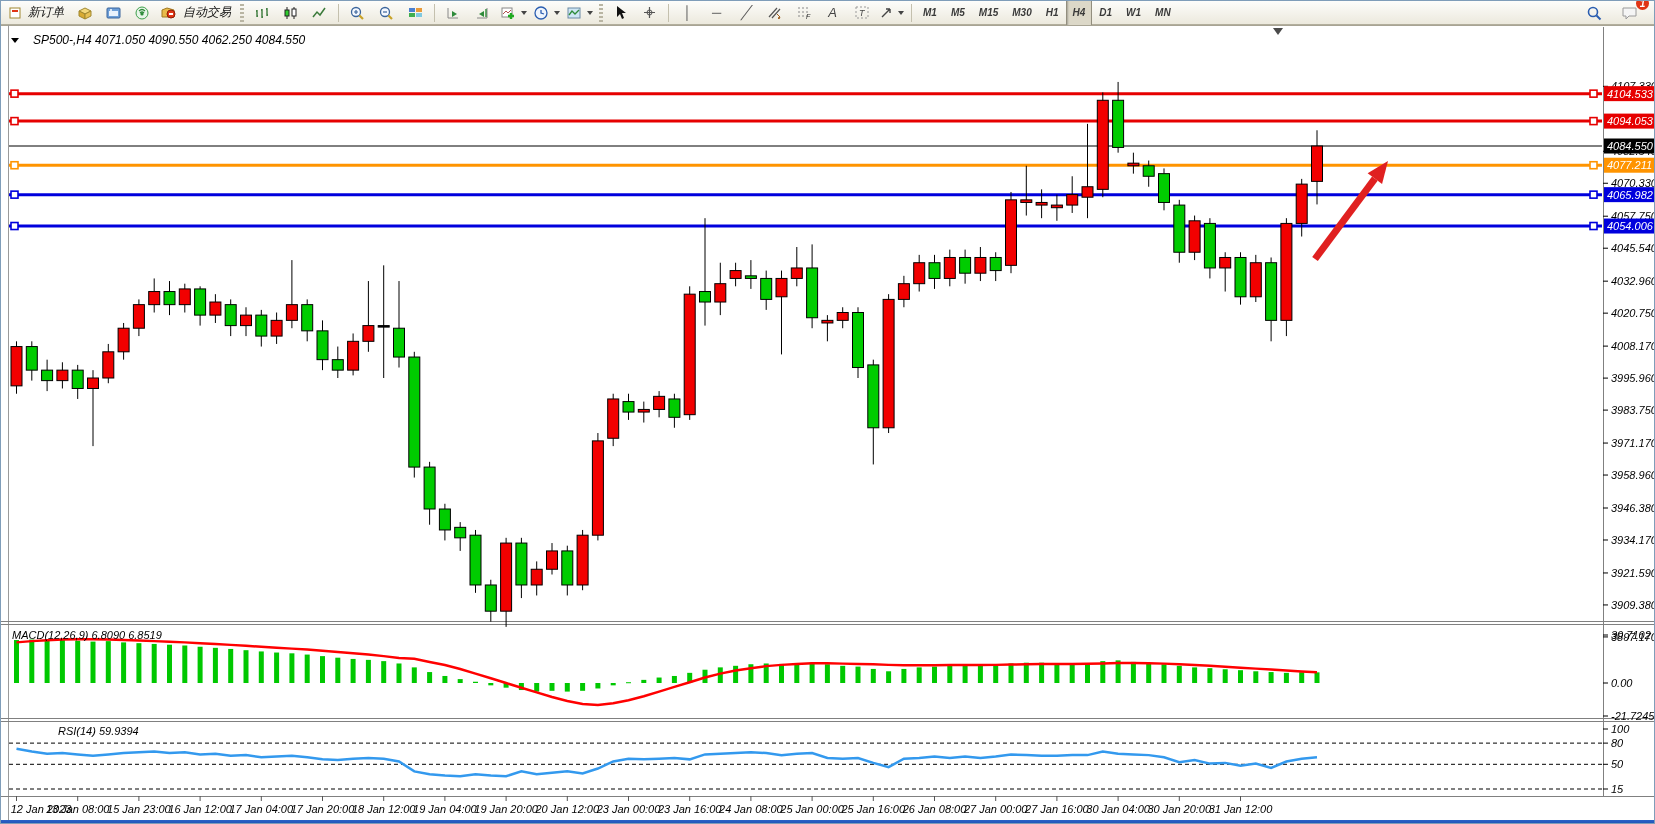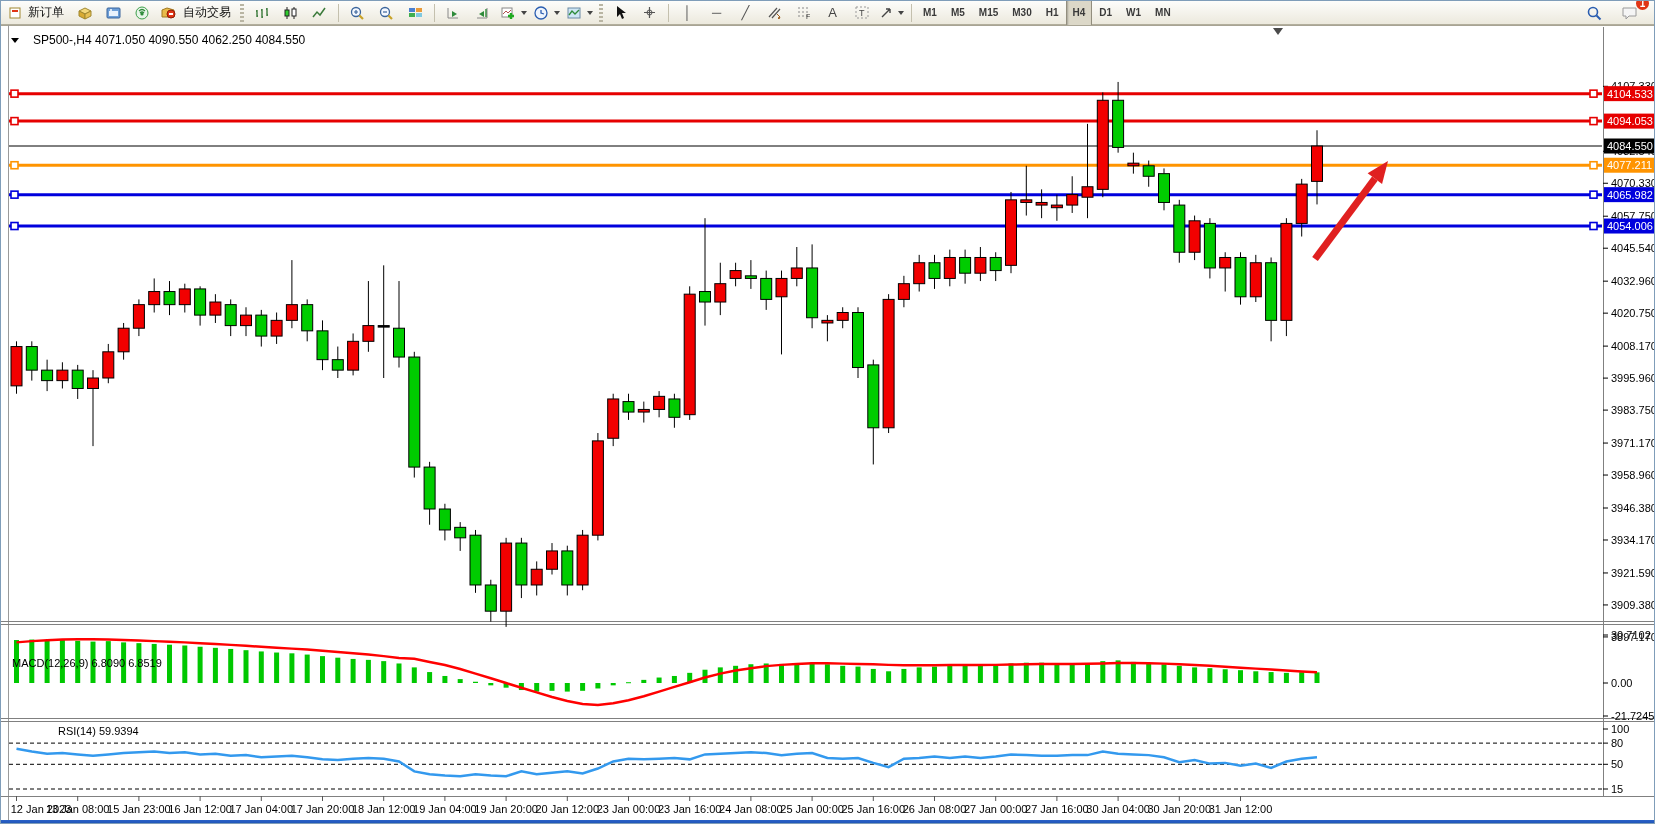--- a/index.html
+++ b/index.html
@@ -1,36 +1,36 @@
 <!DOCTYPE html>
 <html><head>
 <meta charset="utf-8">
 <style>
   html,body{margin:0;padding:0;background:#d8d5c8;font-family:"Liberation Sans",sans-serif;}
-  #app{position:relative;width:1655px;height:824px;background:#fff;overflow:hidden;border:1px solid #7f9db9;box-sizing:border-box;}
+  #app{position:relative;width:1655px;height:824px;background:#fff;overflow:hidden;border:1px solid #7f9db9;box-sizing:border-box;font-style:italic;}
   
   #toolbar{position:absolute;left:0;top:0;width:1655px;height:24px;display:flex;align-items:center;
     background:linear-gradient(#fdfdfb,#ece9dd);border-bottom:1px solid #b2ae9c;box-sizing:border-box;padding:0 4px;}
   .tbtn{height:21px;min-width:23px;display:flex;align-items:center;justify-content:center;gap:3px;
     border:1px solid transparent;border-radius:2px;padding:0 2px;color:#222;font-size:12px;cursor:default;}
   .tlabel{font-size:12px;color:#111;padding:0 3px;}
   .sep{width:1px;height:18px;background:#c4c0ae;margin:0 4px;}
   .grip{width:4px;height:18px;margin:0 3px;background:repeating-linear-gradient(#b9b5a3 0 2px,transparent 2px 4px);}
   .caret{width:0;height:0;border-left:3px solid transparent;border-right:3px solid transparent;border-top:4px solid #444;margin-left:1px;}
   .tf{height:19px;padding:16px 6px;font-size:10px;font-weight:bold;color:#3a3a3a;display:flex;align-items:center;
     border:1px solid transparent;border-radius:2px;}
   .tf.active{background:#dcd8c8;border:1px solid #928e7e;box-shadow:inset 1px 1px 2px rgba(0,0,0,.25);}
   #tb-right{margin-left:auto;display:flex;align-items:center;gap:6px;padding-right:8px;}
   #chat-badge{position:absolute;top:-5px;right:-6px;width:13px;height:13px;border-radius:50%;background:#e03515;
     color:#fff;font-size:10px;font-weight:bold;display:flex;align-items:center;justify-content:center;}
   .glyph{font-size:13px;color:#555;line-height:1;}
   
   #chartwrap{position:absolute;left:0;top:24px;width:1655px;height:800px;background:#fff;}
   #chart-title{position:absolute;left:10px;top:8px;font-size:12px;color:#000;display:flex;align-items:center;gap:14px;}
-  #macd-label{position:absolute;left:11px;top:604px;font-size:11px;color:#000;margin-top:28px;}
+  #macd-label{position:absolute;left:11px;top:604px;font-size:11px;color:#000;}
   #rsi-label{position:absolute;left:11px;top:700px;font-size:11px;color:#000;padding-left:46px;}
   .tri-down{width:0;height:0;border-left:4px solid transparent;border-right:4px solid transparent;border-top:5px solid #000;}
   svg text{font-family:"Liberation Sans",sans-serif;}
   #bottom-strip{position:absolute;left:0;top:819px;width:1655px;height:5px;background:linear-gradient(#2a62c8,#1b4fb0);}
 </style>
 </head>
 <body>
 
 <div id="app">
 

